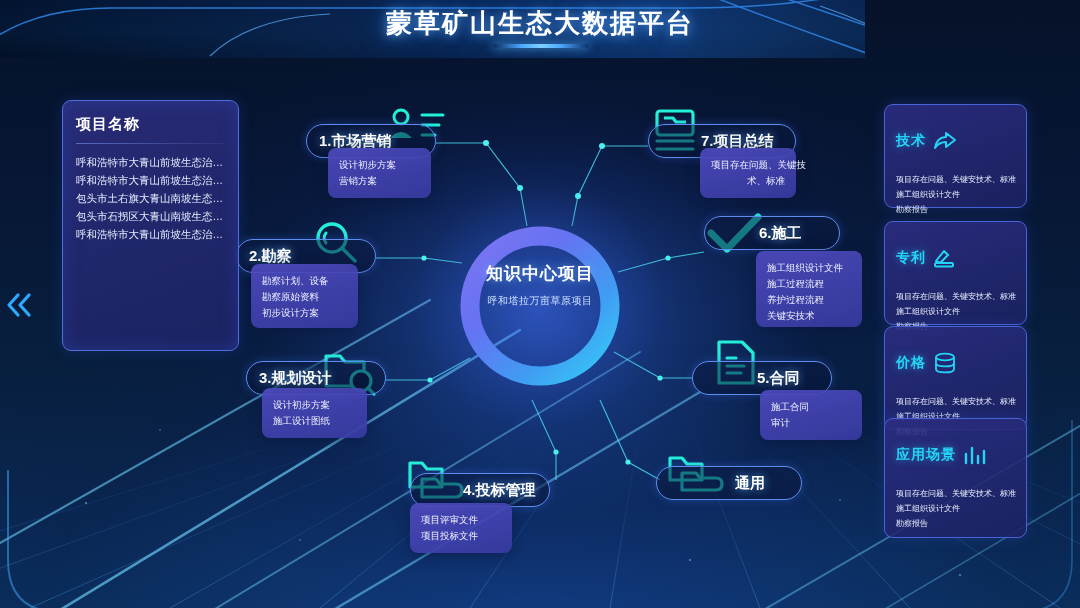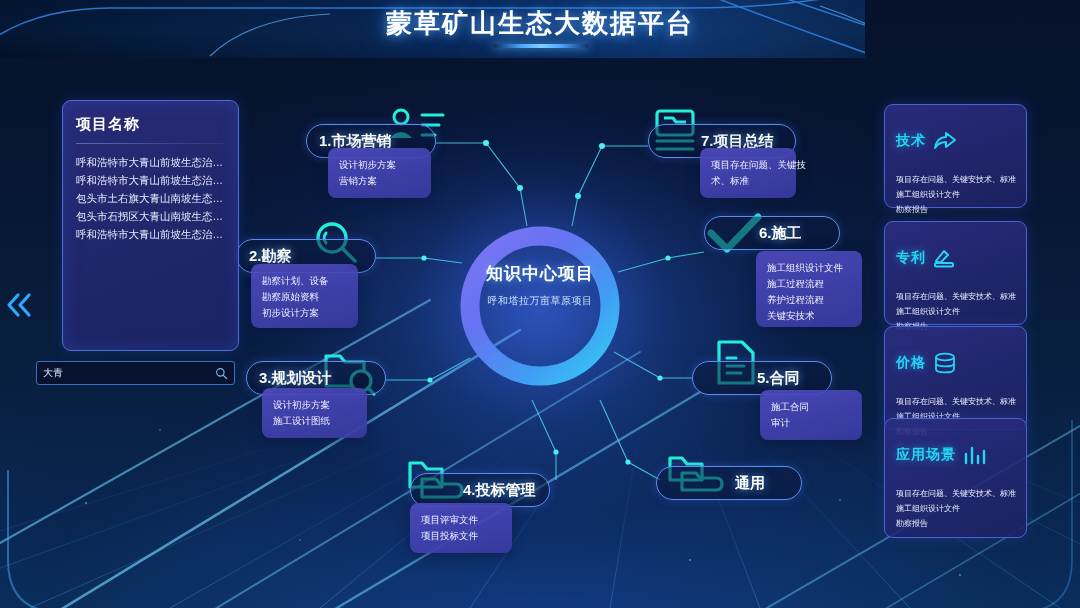--- a/index.html
+++ b/index.html
@@ -288,27 +288,20 @@
     <div class="lp-divider"></div>
     <div class="lp-list">
       <div class="lp-item">呼和浩特市大青山前坡生态治理...</div>
       <div class="lp-item">呼和浩特市大青山前坡生态治理...</div>
       <div class="lp-item">包头市土右旗大青山南坡生态修...</div>
       <div class="lp-item">包头市石拐区大青山南坡生态修...</div>
       <div class="lp-item">呼和浩特市大青山前坡生态治理...</div>
     </div>
   </div>
 
-  <div class="search-box">
-    <input class="search-input" type="text" value="大青" style="">
-    <svg class="search-icon" viewBox="0 0 16 16">
-      <circle cx="6.6" cy="6.6" r="4.6" fill="none" stroke="#7fb6f0" stroke-width="1.4"></circle>
-      <line x1="10" y1="10" x2="14.3" y2="14.3" stroke="#7fb6f0" stroke-width="1.6" stroke-linecap="round"></line>
-    </svg>
-  </div>
 
   <div class="node">
     <svg class="nicon" style="left:385px;top:108px;" width="64" height="40" viewBox="0 0 64 40">
       <g fill="none" stroke="#23f0d8" stroke-width="3" stroke-linecap="round">
         <circle cx="16" cy="9" r="7"></circle>
         <path d="M 5 30 Q 16 18 27 30 Z" fill="#23f0d8" stroke="none"></path>
         <line x1="37" y1="7" x2="58" y2="7"></line>
         <line x1="37" y1="17" x2="54" y2="17"></line>
         <line x1="37" y1="27" x2="50" y2="27"></line>
       </g>
@@ -423,21 +416,21 @@
       <g fill="none" stroke="#23f0d8" stroke-width="3.2" stroke-linejoin="round">
         <rect x="5" y="5" width="36" height="24" rx="3"></rect>
         <path d="M 12 12 L 21 12 L 24 16 L 34 16"></path>
         <line x1="5" y1="35" x2="41" y2="35" stroke-linecap="round"></line>
         <line x1="5" y1="43" x2="41" y2="43" stroke-linecap="round"></line>
       </g>
     </svg>
     <div class="pill" style="left:648px;top:124px;width:148px;height:34px;padding-left:52px;">
       <span class="pill-label">7.项目总结</span>
     </div>
-    <div class="detail" style="left:700px;top:148px;width:96px;height:50px;">
+    <div class="detail" style="left:700px;top:148px;width:96px;height:50px;text-align:right;">
       <div class="detail-line">项目存在问题、关键技</div>
       <div class="detail-line">术、标准</div>
     </div>
   </div>
 
   <div class="rcard" style="top:104px;height:104px;">
     <div class="rc-head">
       <span class="rc-title">技术</span>
       <svg width="24" height="20" viewBox="0 0 24 20">
         <path d="M 2 17 Q 4 6 13 6 L 13 2 L 22 9 L 13 16 L 13 11 Q 6 11 2 17 Z" fill="none" stroke="#23d4f5" stroke-width="2" stroke-linejoin="round"></path>

